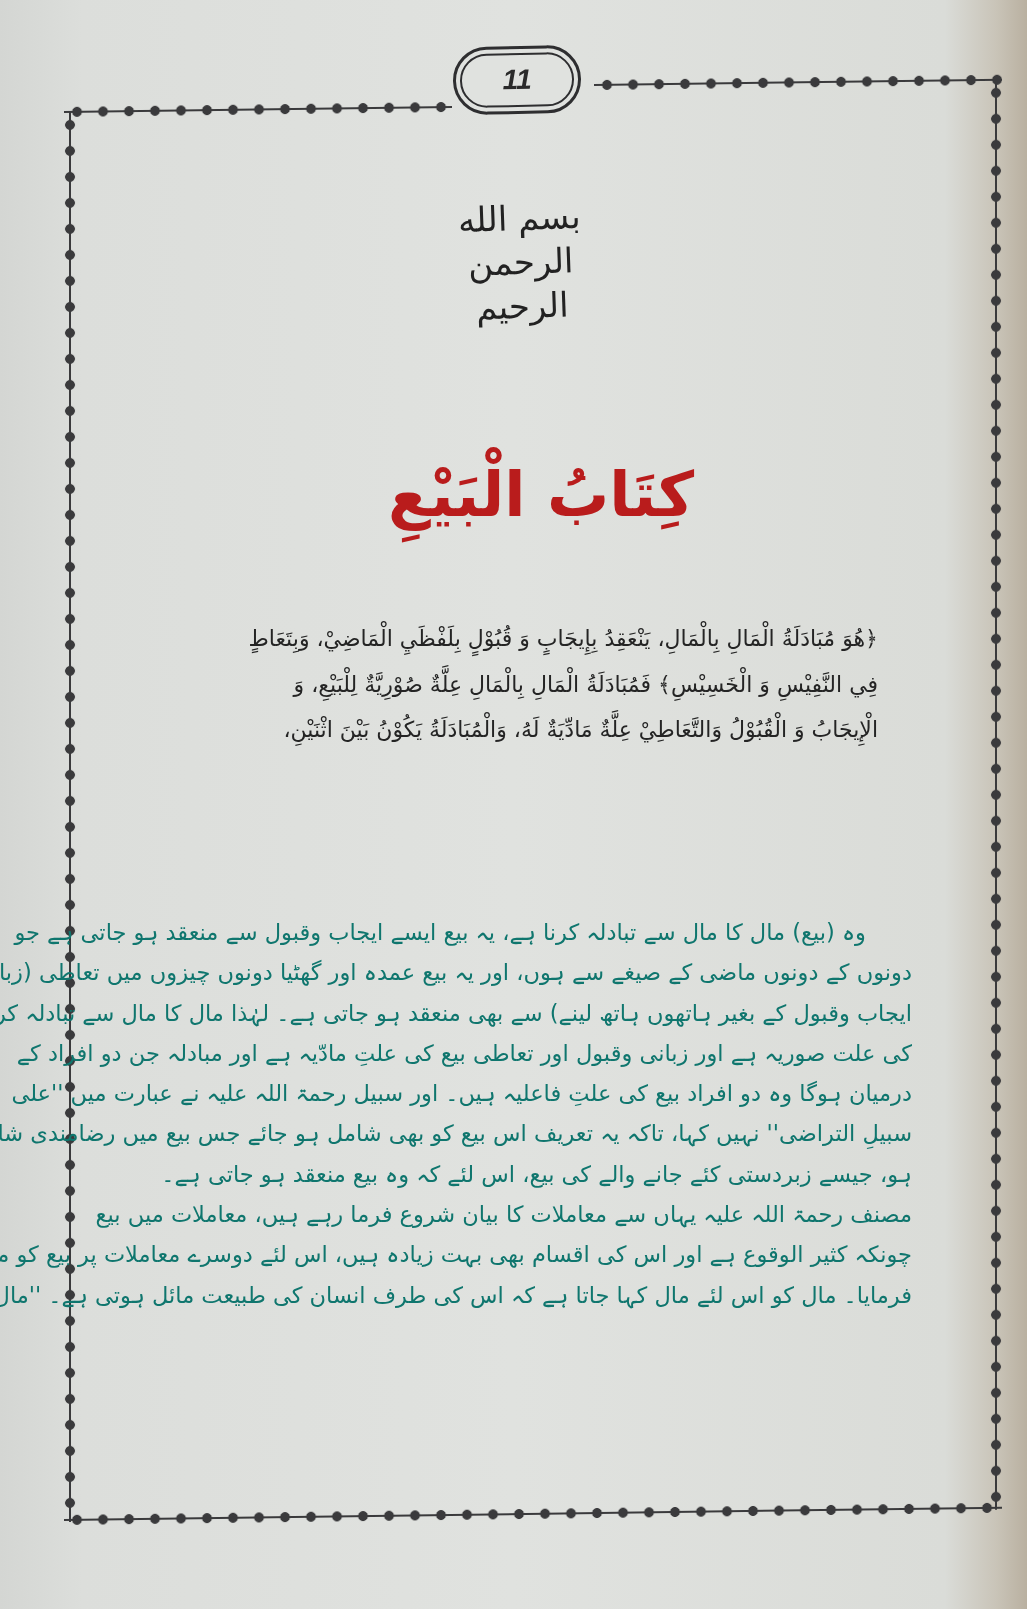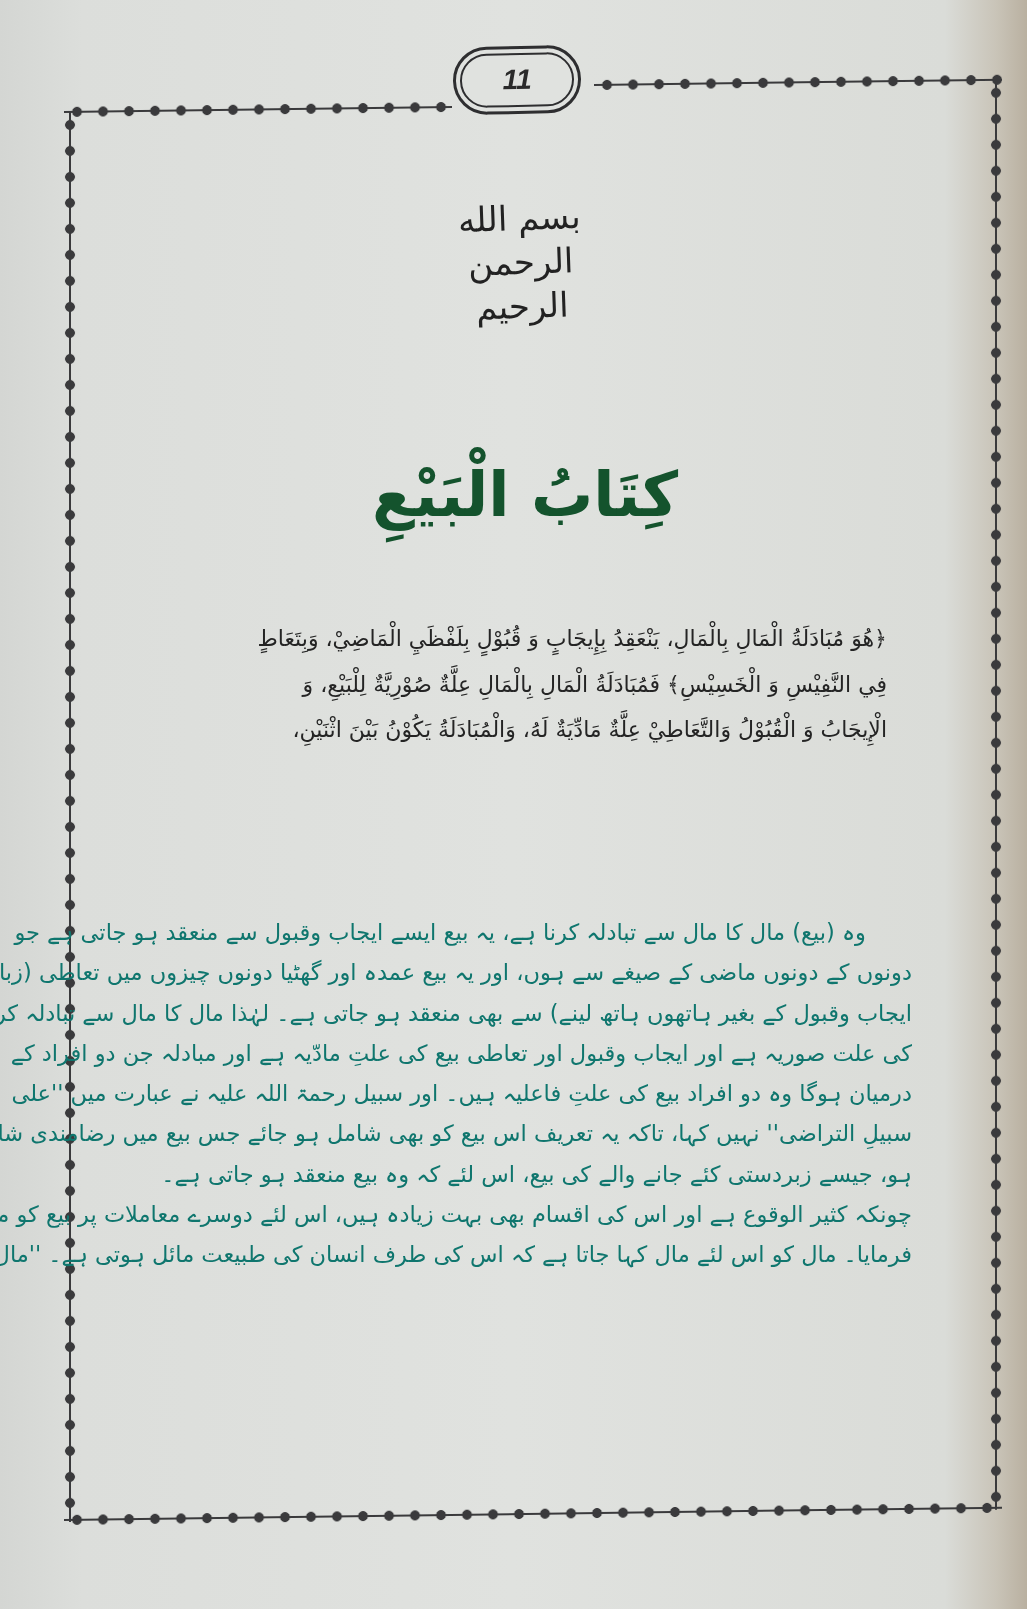--- a/index.html
+++ b/index.html
@@ -100,35 +100,35 @@
       font-size: 34px;
       line-height: 44px;
       color: #222;
       direction: rtl;
       transform: rotate(-2deg);
       letter-spacing: -1px;
     }
 
     .chapter-title {
       position: absolute;
-      left: 300px;
+      left: 316px;
       top: 455px;
       width: 450px;
       text-align: center;
       font-family: "DejaVu Sans", sans-serif;
       font-weight: bold;
       font-size: 62px;
       line-height: 80px;
-      color: #14532d;
+      color: #b91c1c;
       direction: rtl;
     }
 
     .arabic-block {
       position: absolute;
-      left: 127px;
+      left: 118px;
       top: 616px;
       width: 760px;
       direction: rtl;
       text-align: justify;
       text-align-last: right;
       font-family: "DejaVu Sans", sans-serif;
       font-size: 22px;
       line-height: 45.5px;
       color: #242424;
     }
@@ -188,24 +188,25 @@
     <span class="arabic-line">﴿هُوَ مُبَادَلَةُ الْمَالِ بِالْمَالِ، يَنْعَقِدُ بِإِيجَابٍ وَ قُبُوْلٍ بِلَفْظَيِ الْمَاضِيْ، وَبِتَعَاطٍ</span>
     <span class="arabic-line">فِي النَّفِيْسِ وَ الْخَسِيْسِ﴾ فَمُبَادَلَةُ الْمَالِ بِالْمَالِ عِلَّةٌ صُوْرِيَّةٌ لِلْبَيْعِ، وَ</span>
     <span class="arabic-line">الْإِيجَابُ وَ الْقُبُوْلُ وَالتَّعَاطِيْ عِلَّةٌ مَادِّيَةٌ لَهُ، وَالْمُبَادَلَةُ يَكُوْنُ بَيْنَ اثْنَيْنِ،</span>
   </div>
 
   <div class="urdu-block">
     <div>
       <span class="urdu-line indent">وہ (بیع) مال کا مال سے تبادلہ کرنا ہے، یہ بیع ایسے ایجاب وقبول سے منعقد ہو جاتی ہے جو</span>
       <span class="urdu-line">دونوں کے دونوں ماضی کے صیغے سے ہوں، اور یہ بیع عمدہ اور گھٹیا دونوں چیزوں میں تعاطی (زبانی</span>
       <span class="urdu-line">ایجاب وقبول کے بغیر ہاتھوں ہاتھ لینے) سے بھی منعقد ہو جاتی ہے۔ لہٰذا مال کا مال سے تبادلہ کرنا بیع</span>
-      <span class="urdu-line">کی علت صوریہ ہے اور ایجاب وقبول اور تعاطی بیع کی علتِ مادّیہ ہے اور مبادلہ جن دو افراد کے</span>
+      <span class="urdu-line">کی علت صوریہ ہے اور زبانی وقبول اور تعاطی بیع کی علتِ مادّیہ ہے اور مبادلہ جن دو افراد کے</span>
       <span class="urdu-line">درمیان ہوگا وہ دو افراد بیع کی علتِ فاعلیہ ہیں۔ اور سبیل رحمۃ اللہ علیہ نے عبارت میں ''علی</span>
       <span class="urdu-line">سبیلِ التراضی'' نہیں کہا، تاکہ یہ تعریف اس بیع کو بھی شامل ہو جائے جس بیع میں رضامندی شامل نہ</span>
       <span class="urdu-line">ہو، جیسے زبردستی کئے جانے والے کی بیع، اس لئے کہ وہ بیع منعقد ہو جاتی ہے۔</span>
     </div>
     <div>
+      <span class="urdu-line">مصنف رحمۃ اللہ علیہ یہاں سے معاملات کا بیان شروع فرما رہے ہیں، معاملات میں بیع</span>
       <span class="urdu-line">چونکہ کثیر الوقوع ہے اور اس کی اقسام بھی بہت زیادہ ہیں، اس لئے دوسرے معاملات پر بیع کو مقدم</span>
       <span class="urdu-line">فرمایا۔ مال کو اس لئے مال کہا جاتا ہے کہ اس کی طرف انسان کی طبیعت مائل ہوتی ہے۔ ''مال'' اس</span>
     </div>
   </div>
 
 </div>
 
 </body></html>

